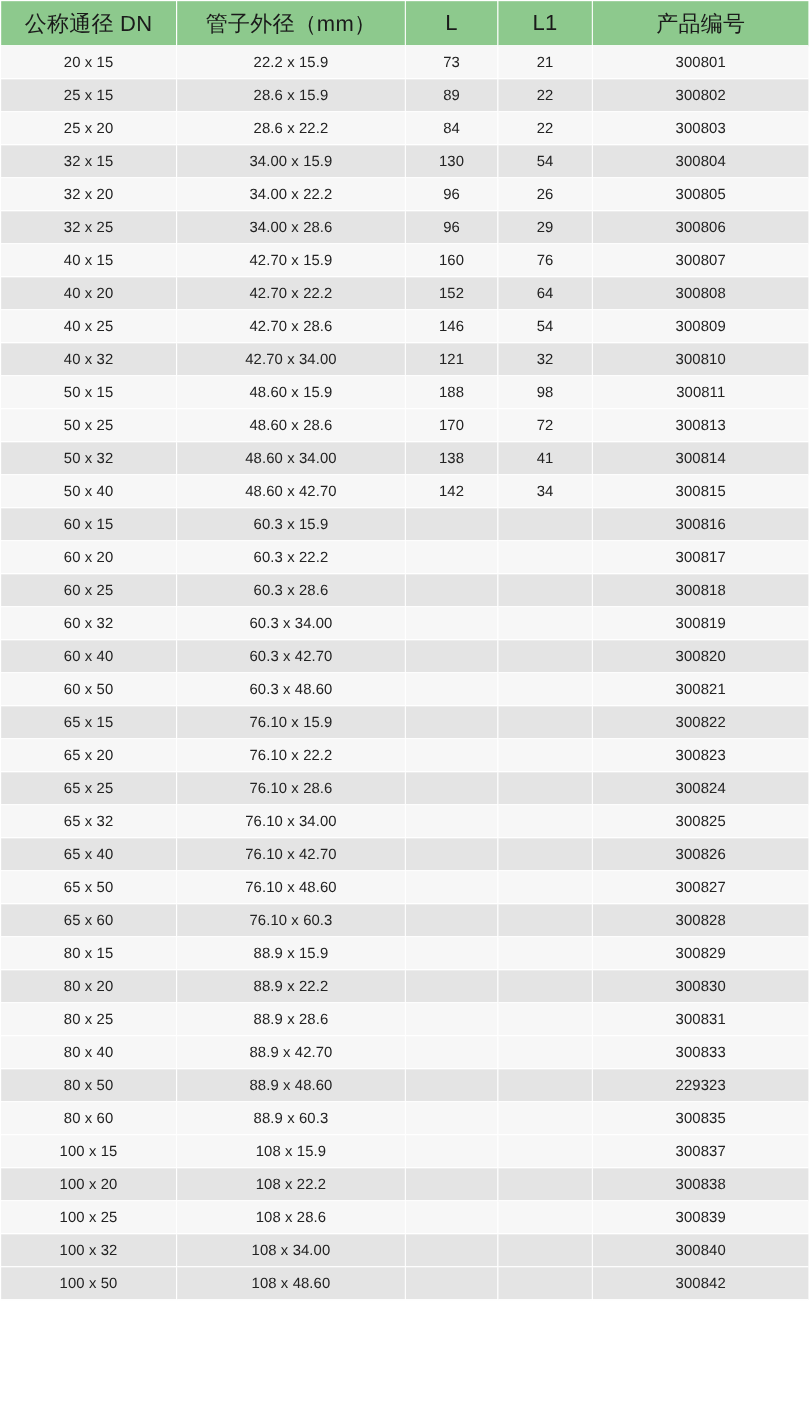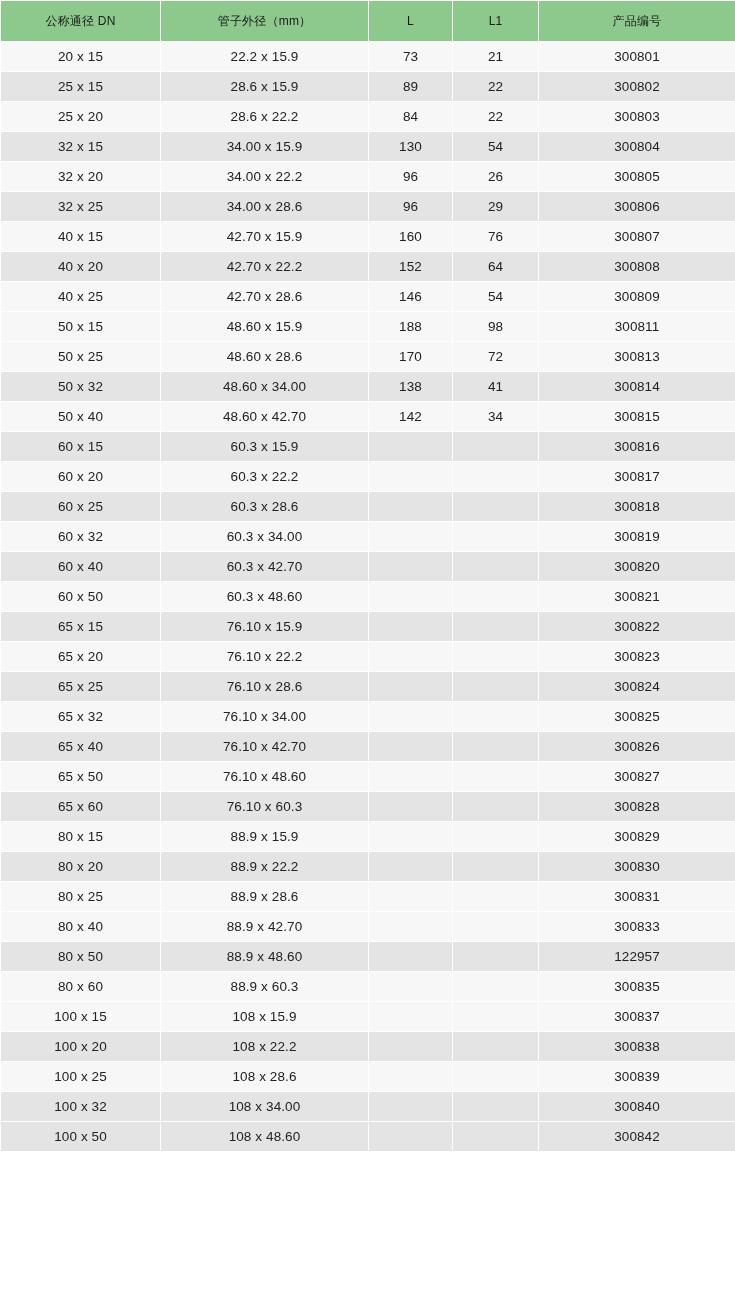--- a/index.html
+++ b/index.html
@@ -24,21 +24,21 @@
   table.spec-table col.c0 { width: 160px; }
   table.spec-table col.c1 { width: 208px; }
   table.spec-table col.c2 { width: 84px; }
   table.spec-table col.c3 { width: 86px; }
   table.spec-table col.c4 { width: 197px; }
 
   table.spec-table th {
     background: #8dc98d;
     color: #1a1a1a;
     font-weight: normal;
-    font-size: 12px;
+    font-size: 20px;
     height: 38px;
     border: 1px solid #ffffff;
     text-align: center;
     vertical-align: middle;
     letter-spacing: 0.2px;
   }
   table.spec-table td {
     height: 27px;
     border: 1px solid #ffffff;
     text-align: center;
@@ -128,20 +128,27 @@
           <td>64</td>
           <td>300808</td>
         </tr>
         <tr class="row-odd">
           <td>40 x 25</td>
           <td>42.70 x 28.6</td>
           <td>146</td>
           <td>54</td>
           <td>300809</td>
         </tr>
+        <tr class="row-even">
+          <td>40 x 32</td>
+          <td>42.70 x 34.00</td>
+          <td>121</td>
+          <td>32</td>
+          <td>300810</td>
+        </tr>
         <tr class="row-odd">
           <td>50 x 15</td>
           <td>48.60 x 15.9</td>
           <td>188</td>
           <td>98</td>
           <td>300811</td>
         </tr>
         <tr class="row-odd">
           <td>50 x 25</td>
           <td>48.60 x 28.6</td>
@@ -280,21 +287,21 @@
           <td>88.9 x 42.70</td>
           <td></td>
           <td></td>
           <td>300833</td>
         </tr>
         <tr class="row-even">
           <td>80 x 50</td>
           <td>88.9 x 48.60</td>
           <td></td>
           <td></td>
-          <td>122957</td>
+          <td>229323</td>
         </tr>
         <tr class="row-odd">
           <td>80 x 60</td>
           <td>88.9 x 60.3</td>
           <td></td>
           <td></td>
           <td>300835</td>
         </tr>
         <tr class="row-odd">
           <td>100 x 15</td>

